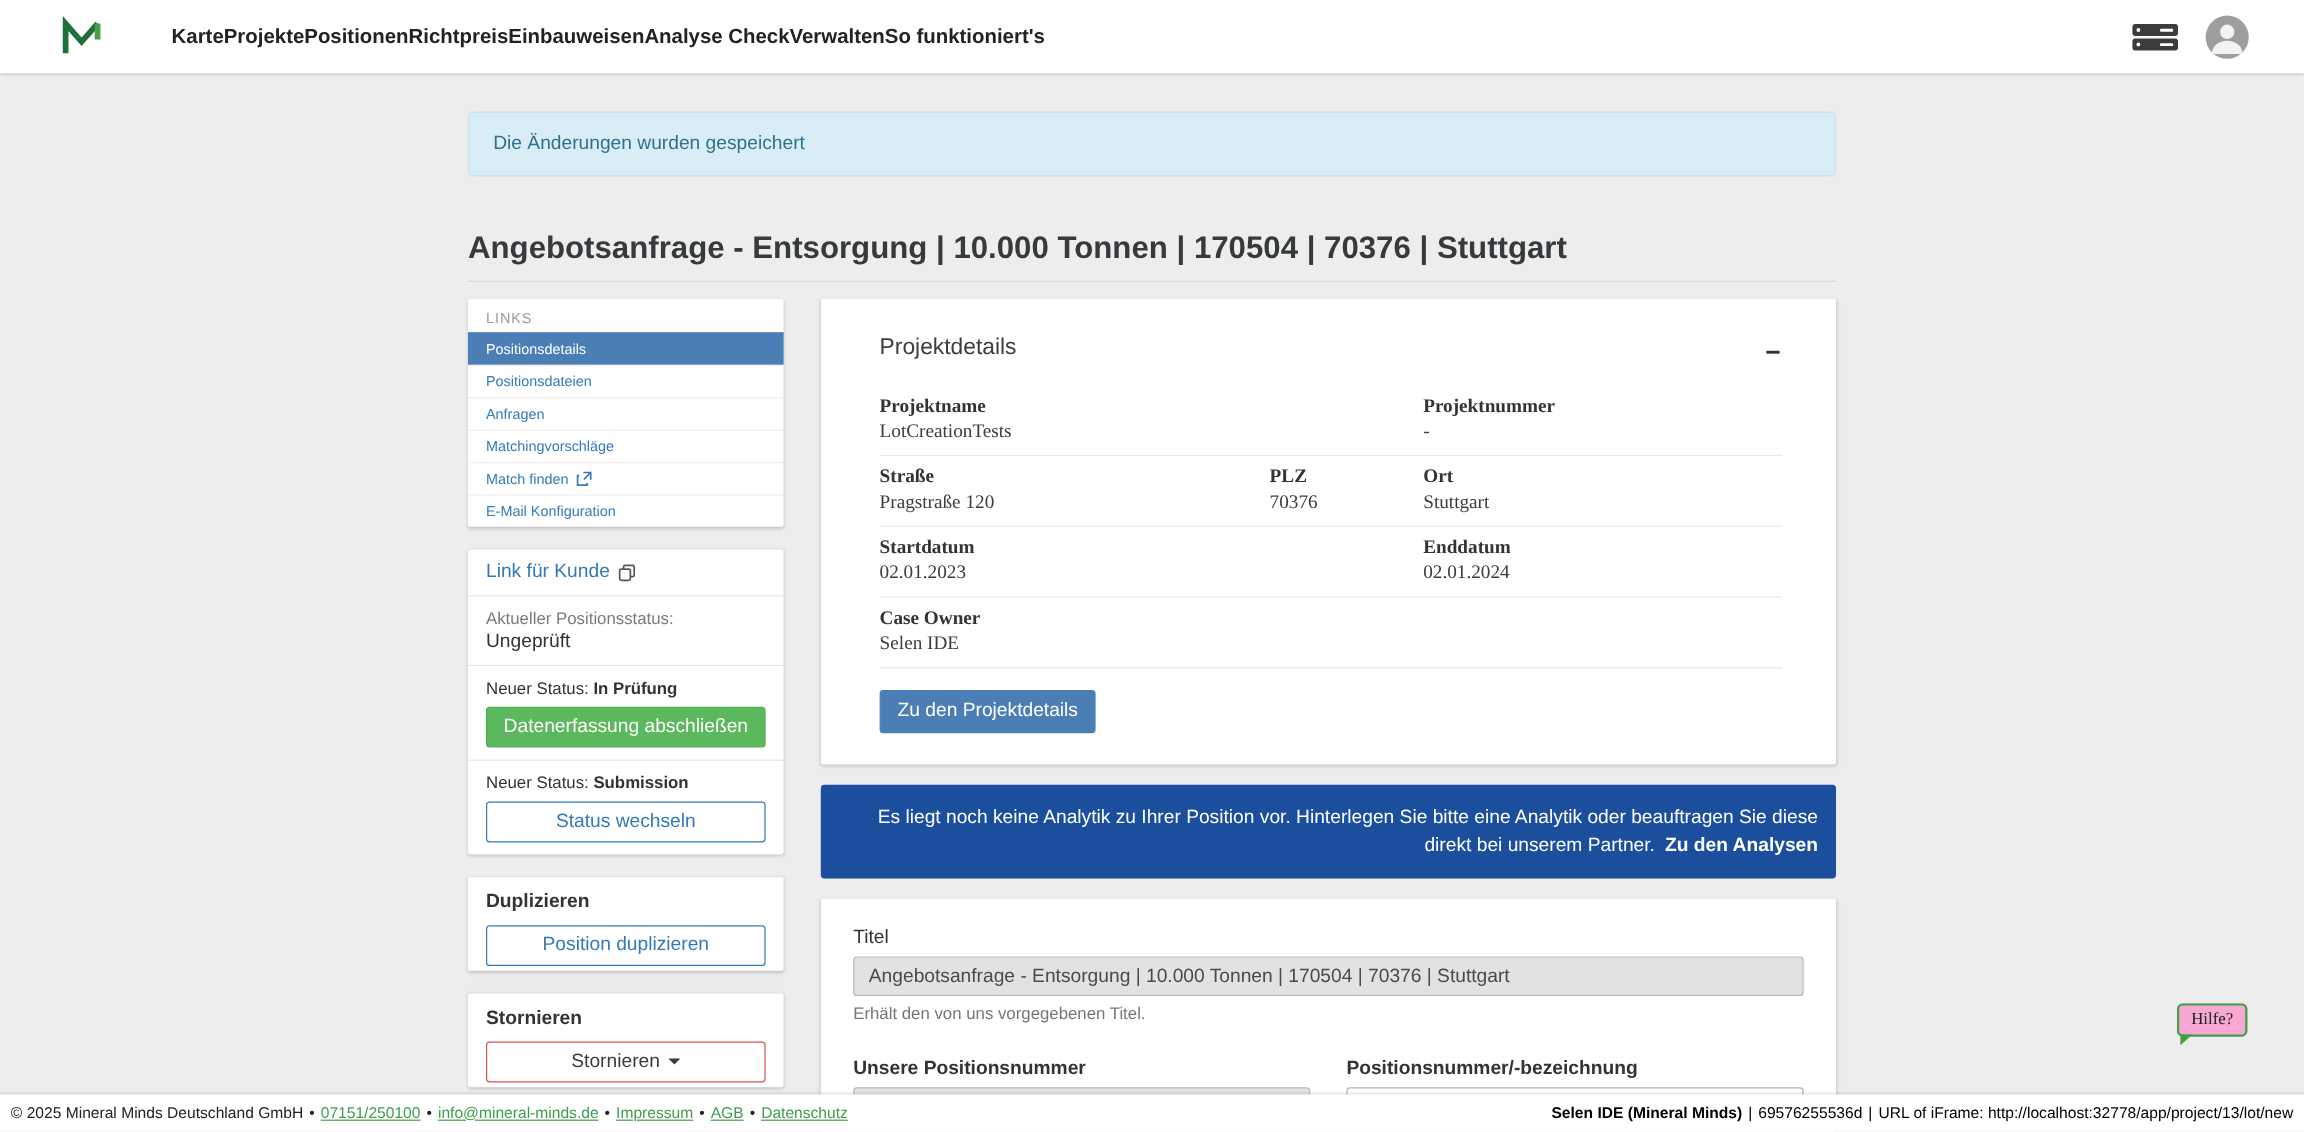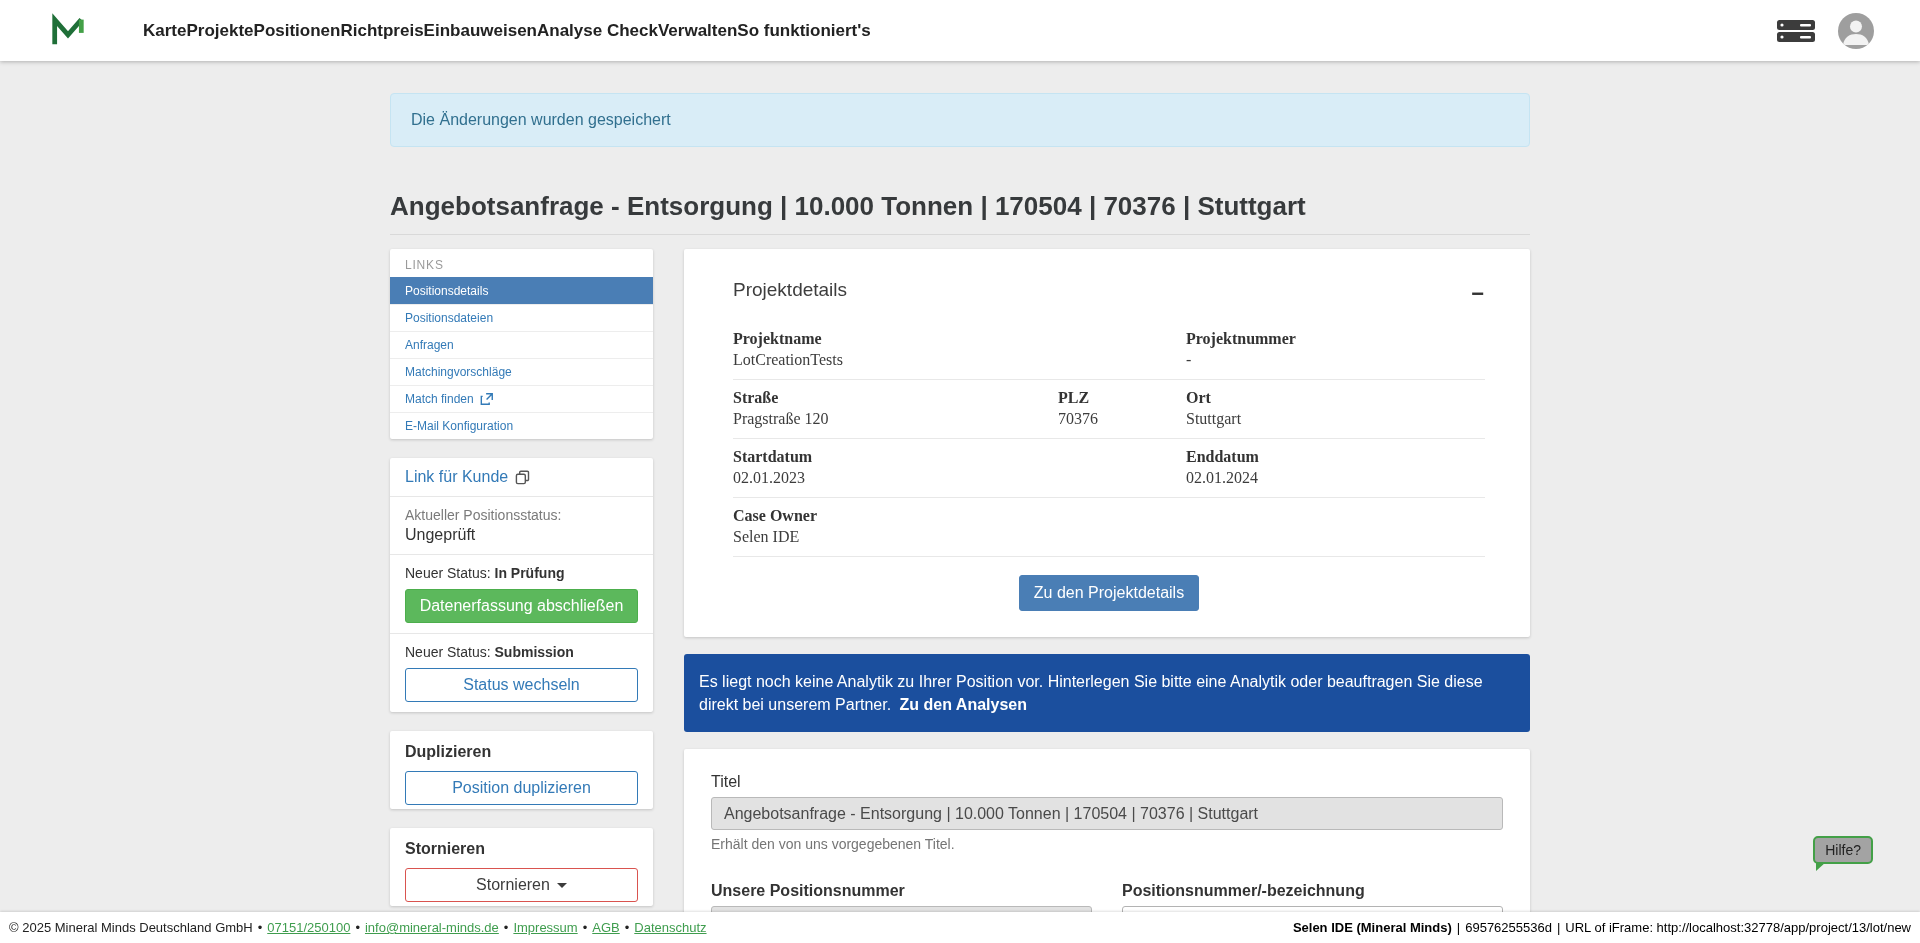--- a/index.html
+++ b/index.html
@@ -89,27 +89,27 @@
   .collapse-btn { position: absolute; right: 46px; top: 34px; background: none; border: none;
     font-size: 22px; font-weight: 700; color: #333; cursor: pointer; line-height: 1; }
   .prow { display: flex; border-bottom: 1px solid #e8e8e8; padding: 9px 0 10px; font-family: Liberation Serif, serif; }
   .pcell { padding-right: 10px; }
   .w453 { width: 453px; flex: none; }
   .w325 { width: 325px; flex: none; }
   .w128 { width: 128px; flex: none; }
   .grow { flex: 1; }
   .plabel { font-size: 16px; font-weight: 700; color: #333; margin-bottom: 3px; }
   .pvalue { font-size: 16px; color: #3c3c3c; }
-  .btn-row { display: flex; justify-content: center; margin-top: 18px; }
+  .btn-row { display: flex; justify-content: flex-start; margin-top: 18px; }
   .btn-primary { width: auto; background: var(--primary); border: 1px solid var(--primary);
     color: #fff; padding: 8px 14px; }
 
   .banner {
     margin-top: 17px; background: var(--banner); color: #fff; border-radius: 3px;
-    padding: 16px 15px; font-size: 16px; line-height: 1.45;
+    padding: 16px 15px; font-size: 16px; line-height: 1.45; text-align: right;
   }
   .banner-link { color: #fff; font-weight: 700; text-decoration: none; cursor: pointer; margin-left: 4px; }
 
   .form-card { margin-top: 17px; padding: 24px 27px 30px; }
   .form-card label { display: block; font-size: 16px; color: #333; margin-bottom: 6px; }
   .form-card label.blabel { font-weight: 700; }
   .input {
     width: 100%; height: 33px; font-family: inherit; font-size: 16px; color: #333;
     padding: 5px 12px; border: 1px solid #b3b3b3; border-radius: 3px; background: #fff;
   }
@@ -126,22 +126,22 @@
   }
   .footer-left { display: flex; align-items: center; gap: 5px; color: #222; }
   .flink { color: var(--footer-link); text-decoration: underline; cursor: pointer; }
   .sep { color: #222; }
   .footer-right { display: flex; align-items: center; gap: 5px; color: #000; }
   .footer-right b { font-weight: 700; }
 
   
   .help-btn {
     position: fixed; right: 47px; bottom: 79px; z-index: 40;
-    background: #a3a3a3; border: 2px solid #43a047; border-radius: 5px;
-    font-family: Liberation Sans, sans-serif; font-size: 14px; color: #222; padding: 4px 10px; cursor: pointer;
+    background: #f9a8d4; border: 2px solid #43a047; border-radius: 5px;
+    font-family: Liberation Serif, serif; font-size: 14px; color: #222; padding: 4px 10px; cursor: pointer;
   }
   .help-btn::after {
     content: ""; position: absolute; left: 1px; bottom: -9px;
     border-top: 9px solid #43a047; border-right: 10px solid transparent;
   }
 </style>
 </head>
 <body>
 
 <nav class="navbar">

